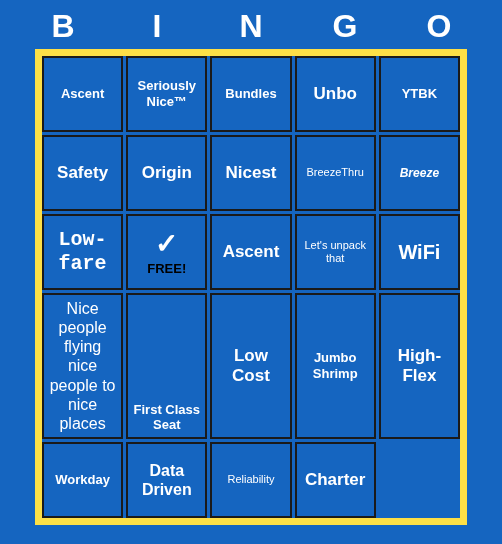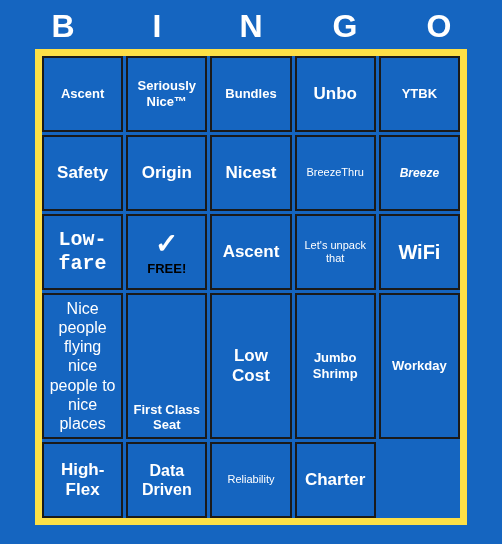--- a/index.html
+++ b/index.html
@@ -137,25 +137,25 @@
     </div>
     <div class="bingo-cell" style="font-size: 13px; align-items: flex-end;">
       <span>First Class Seat</span>
     </div>
     <div class="bingo-cell" style="font-size: 17px;">
       <span>Low Cost</span>
     </div>
     <div class="bingo-cell" style="font-size: 13px;">
       <span>Jumbo Shrimp</span>
     </div>
+    <div class="bingo-cell" style="font-size: 17px;">
+      <span>High-Flex</span>
+    </div>
     <div class="bingo-cell" style="font-size: 13px;">
       <span>Workday</span>
-    </div>
-    <div class="bingo-cell" style="font-size: 17px;">
-      <span>High-Flex</span>
     </div>
     <div class="bingo-cell" style="font-size: 16px;">
       <span>Data Driven</span>
     </div>
     <div class="bingo-cell" style="font-size: 11px; font-weight: normal;">
       <span>Reliability</span>
     </div>
     <div class="bingo-cell" style="font-size: 17px;">
       <span>Charter</span>
     </div>

